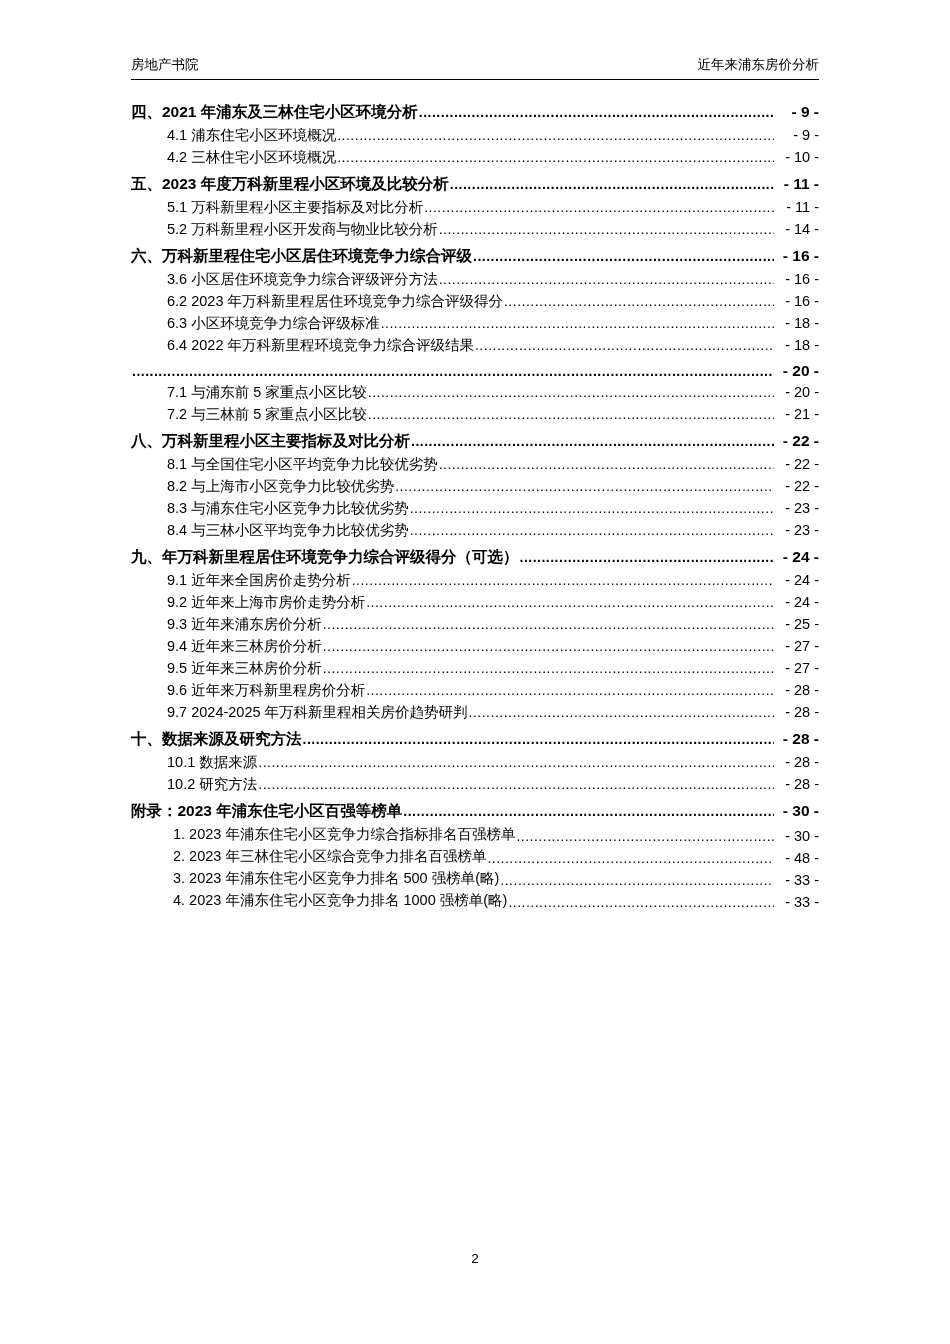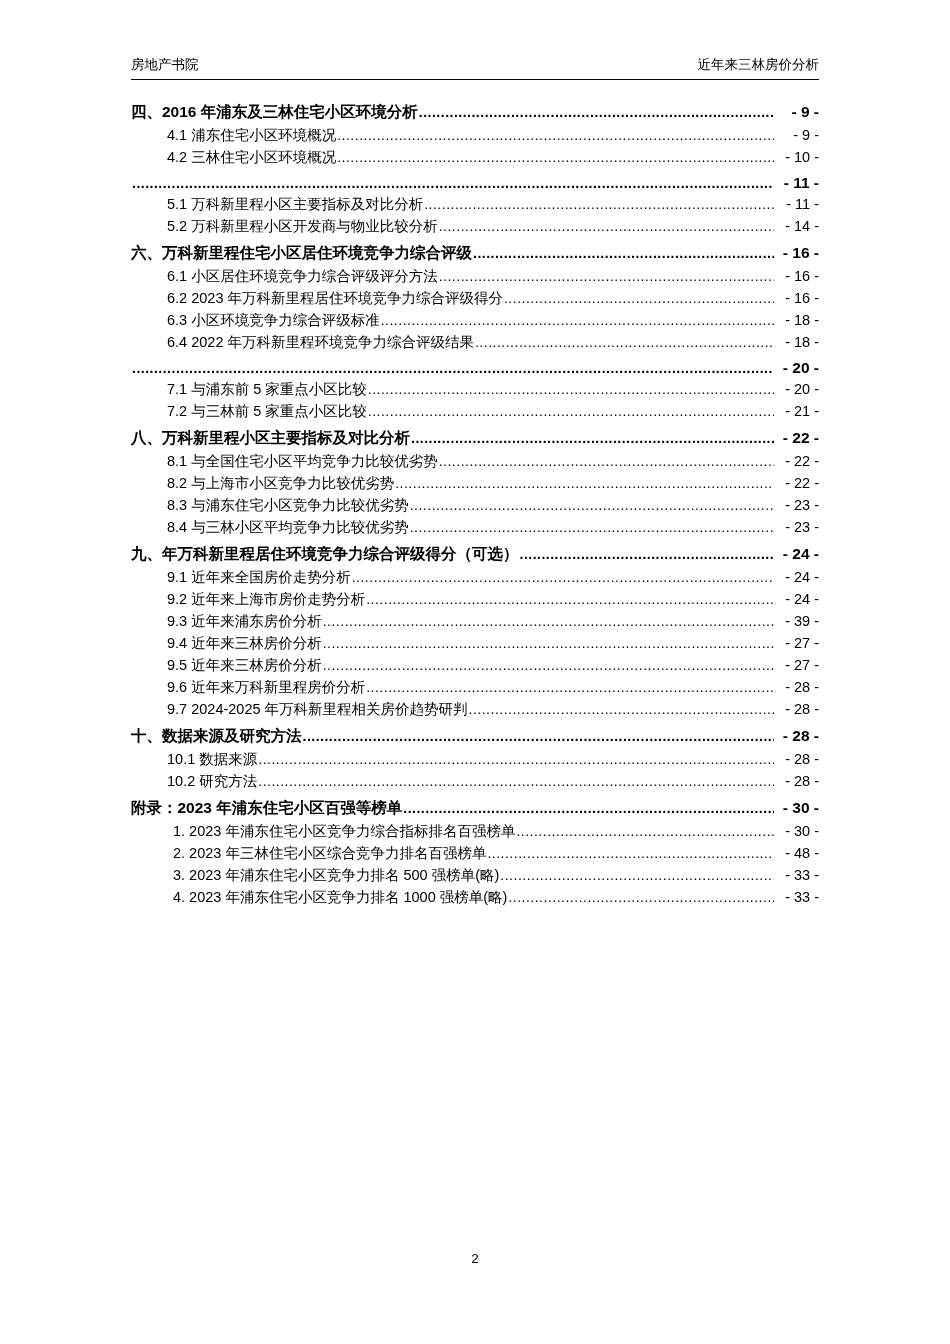--- a/index.html
+++ b/index.html
@@ -84,80 +84,82 @@
   .lvl1 .label, .lvl1 .page-num { font-weight: bold; }
   
   .lvl2 {
     font-size: 14.5px;
     padding-left: 36px;
     margin-bottom: 3px;
   }
   
   .lvl2.appendix {
     padding-left: 42px;
+    align-items: flex-end;
   }
   .page-footer {
     position: absolute;
     left: 0;
     right: 0;
     bottom: 78px;
     text-align: center;
     font-family: "Liberation Sans", "DejaVu Sans", sans-serif;
     font-size: 13.5px;
   }
 </style>
 </head>
 <body>
 
 <div class="page">
   <div class="content">
 
     <div class="header">
       <span>房地产书院</span>
-      <span>近年来三林房价分析</span>
+      <span>近年来浦东房价分析</span>
     </div>
     <div class="header-rule"></div>
 
     <div class="toc" id="toc-list">
         <div class="toc-row lvl1">
-          <span class="label">四、2016 年浦东及三林住宅小区环境分析</span>
+          <span class="label">四、2021 年浦东及三林住宅小区环境分析</span>
           <span class="dots">...............................................................................................................................................................</span>
           <span class="page-num">- 9 -</span>
         </div>
         <div class="toc-row lvl2">
           <span class="label">4.1  浦东住宅小区环境概况</span>
           <span class="dots">...............................................................................................................................................................</span>
           <span class="page-num">- 9 -</span>
         </div>
         <div class="toc-row lvl2">
           <span class="label">4.2  三林住宅小区环境概况</span>
           <span class="dots">...............................................................................................................................................................</span>
           <span class="page-num">- 10 -</span>
         </div>
         <div class="toc-row lvl1">
+          <span class="label">五、2023 年度万科新里程小区环境及比较分析</span>
           <span class="dots">...............................................................................................................................................................</span>
           <span class="page-num">- 11 -</span>
         </div>
         <div class="toc-row lvl2">
           <span class="label">5.1  万科新里程小区主要指标及对比分析</span>
           <span class="dots">...............................................................................................................................................................</span>
           <span class="page-num">- 11 -</span>
         </div>
         <div class="toc-row lvl2">
           <span class="label">5.2 万科新里程小区开发商与物业比较分析</span>
           <span class="dots">...............................................................................................................................................................</span>
           <span class="page-num">- 14 -</span>
         </div>
         <div class="toc-row lvl1">
           <span class="label">六、万科新里程住宅小区居住环境竞争力综合评级</span>
           <span class="dots">...............................................................................................................................................................</span>
           <span class="page-num">- 16 -</span>
         </div>
         <div class="toc-row lvl2">
-          <span class="label">6.1  小区居住环境竞争力综合评级评分方法</span>
+          <span class="label">3.6  小区居住环境竞争力综合评级评分方法</span>
           <span class="dots">...............................................................................................................................................................</span>
           <span class="page-num">- 16 -</span>
         </div>
         <div class="toc-row lvl2">
           <span class="label">6.2 2023 年万科新里程居住环境竞争力综合评级得分</span>
           <span class="dots">...............................................................................................................................................................</span>
           <span class="page-num">- 16 -</span>
         </div>
         <div class="toc-row lvl2">
           <span class="label">6.3  小区环境竞争力综合评级标准</span>
@@ -219,21 +221,21 @@
           <span class="page-num">- 24 -</span>
         </div>
         <div class="toc-row lvl2">
           <span class="label">9.2  近年来上海市房价走势分析</span>
           <span class="dots">...............................................................................................................................................................</span>
           <span class="page-num">- 24 -</span>
         </div>
         <div class="toc-row lvl2">
           <span class="label">9.3  近年来浦东房价分析</span>
           <span class="dots">...............................................................................................................................................................</span>
-          <span class="page-num">- 39 -</span>
+          <span class="page-num">- 25 -</span>
         </div>
         <div class="toc-row lvl2">
           <span class="label">9.4  近年来三林房价分析</span>
           <span class="dots">...............................................................................................................................................................</span>
           <span class="page-num">- 27 -</span>
         </div>
         <div class="toc-row lvl2">
           <span class="label">9.5  近年来三林房价分析</span>
           <span class="dots">...............................................................................................................................................................</span>
           <span class="page-num">- 27 -</span>

